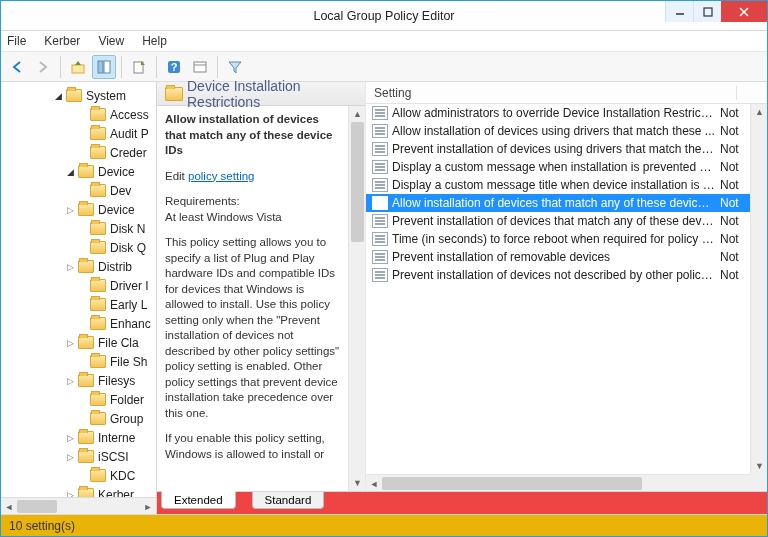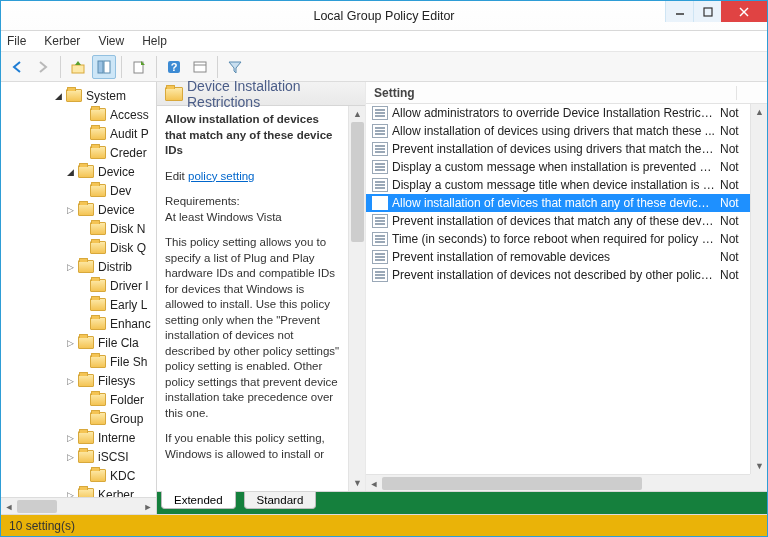--- a/index.html
+++ b/index.html
@@ -53,21 +53,21 @@
 .detailtext { flex:1; padding: 6px 8px 4px 8px; font-size: 11.5px; color: #333; overflow: hidden; line-height: 1.35; }
 .detailtext .policytitle { font-weight: bold; margin-bottom: 10px; }
 .detailtext a { color: #0066cc; text-decoration: underline; }
 .vscroll { width: 17px; background: #f0f0f0; border-left: 1px solid #e3e3e3; position: relative; }
 .vscroll .thumb { position:absolute; left:2px; top:16px; width:13px; height:120px; background:#cdcdcd; border-radius:2px;}
 .vscroll .arr { position:absolute; left:0; width:17px; height:16px; display:flex;align-items:center;justify-content:center;font-size:9px;color:#666;}
 .vscroll .arr.u{top:0;} .vscroll .arr.d{bottom:0;}
 
 
 .settings { flex: 1; display: flex; flex-direction: column; min-width: 0; border-left: 1px solid #e9e9e9; }
-.listheaders { height: 22px; display: flex; align-items: center; font-size: 12px; color: #444; border-bottom: 1px solid #e3e3e3; background: #fdfdfd; font-weight: bold; }
+.listheaders { height: 22px; display: flex; align-items: center; font-size: 12px; color: #444; border-bottom: 1px solid #e3e3e3; background: #fdfdfd; }
 .listheaders .col1 { flex: 1; padding-left: 8px; border-right: 1px solid #e3e3e3; }
 .listheaders .col2 { width: 30px; padding-left: 6px; }
 .listbody { flex: 1; overflow: hidden; position: relative; }
 .listwrap { position:absolute; inset:0 17px 17px 0; overflow:hidden;}
 .row { height: 18px; display: flex; align-items: center; font-size: 12px; color: #222; }
 .row .icon { width: 16px; height: 14px; margin: 0 4px 0 6px; border: 1px solid #9aa8b7; background: #fff; position: relative; flex-shrink:0;}
 .row .icon::after { content:''; position:absolute; left:2px; top:2px; right:2px; height:2px; background:#9aa8b7; box-shadow: 0 3px 0 #9aa8b7, 0 6px 0 #9aa8b7;}
 .row .txt { flex: 1; white-space: nowrap; overflow: hidden; text-overflow: ellipsis; padding-right: 4px; }
 .row .state { width: 30px; white-space: nowrap; overflow: hidden; }
 .row.selected { background: #1e90ff; color: #fff; }
@@ -76,21 +76,21 @@
 .list-vscroll { position:absolute; right:0; top:0; bottom:17px; width:17px; background:#f0f0f0; border-left:1px solid #e3e3e3;}
 .list-vscroll .arr{position:absolute;left:0;width:17px;height:16px;display:flex;align-items:center;justify-content:center;font-size:9px;color:#666;}
 .list-vscroll .arr.u{top:0;} .list-vscroll .arr.d{bottom:0;}
 .list-hscroll { position:absolute; left:0; right:0; bottom:0; height:17px; background:#f0f0f0; border-top:1px solid #e3e3e3;}
 .list-hscroll .thumb{position:absolute;left:16px;top:2px;height:13px;width:260px;background:#cdcdcd;border-radius:2px;}
 .list-hscroll .arr{position:absolute;top:0;width:16px;height:17px;display:flex;align-items:center;justify-content:center;font-size:9px;color:#666;}
 .list-hscroll .arr.l{left:0;} .list-hscroll .arr.r{right:0;}
 .list-corner { position:absolute; right:0; bottom:0; width:17px; height:17px; background:#f0f0f0;}
 
 
-.tabs { height: 22px; display: flex; align-items: flex-start; padding-left: 4px; background: #15803d; gap:8px; }
+.tabs { height: 22px; display: flex; align-items: flex-start; padding-left: 4px; background: #ef4444; gap:16px; }
 .tab { font-size: 11.5px; padding: 2px 12px; border: 1px solid #bdbdbd; border-top: none; background: #fff; border-radius: 0 0 4px 4px; position: relative; }
 .tab.inactive { background: #f1f1f1; top:0; }
 .tab.active { background: #fff; border-top: 1px solid #fff; top:-1px; z-index:1;}
 
 
 .statusbar { height: 22px; border-top: 1px solid #dcdcdc; background: #eab308; display: flex; align-items: center; padding: 0 8px; font-size: 12px; color: #333; }
 
 
 svg { display:block; }
 </style>

